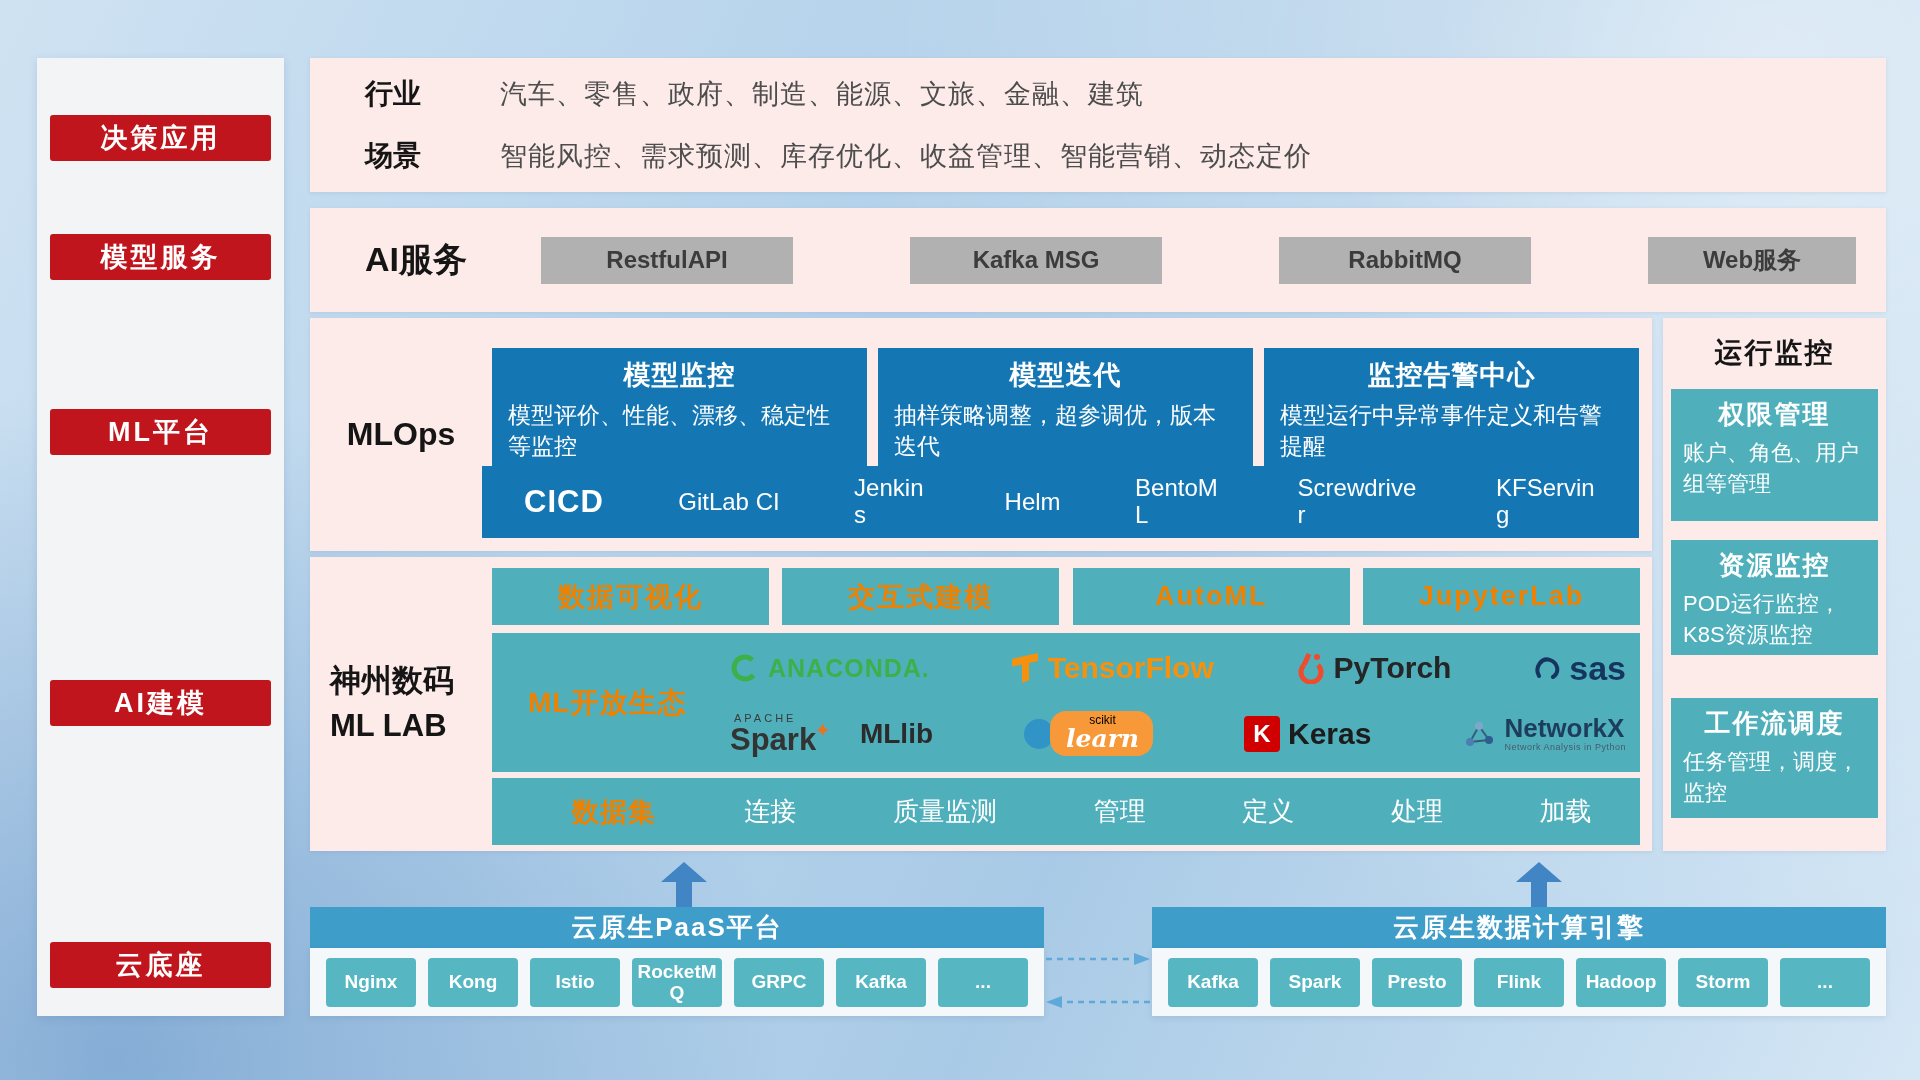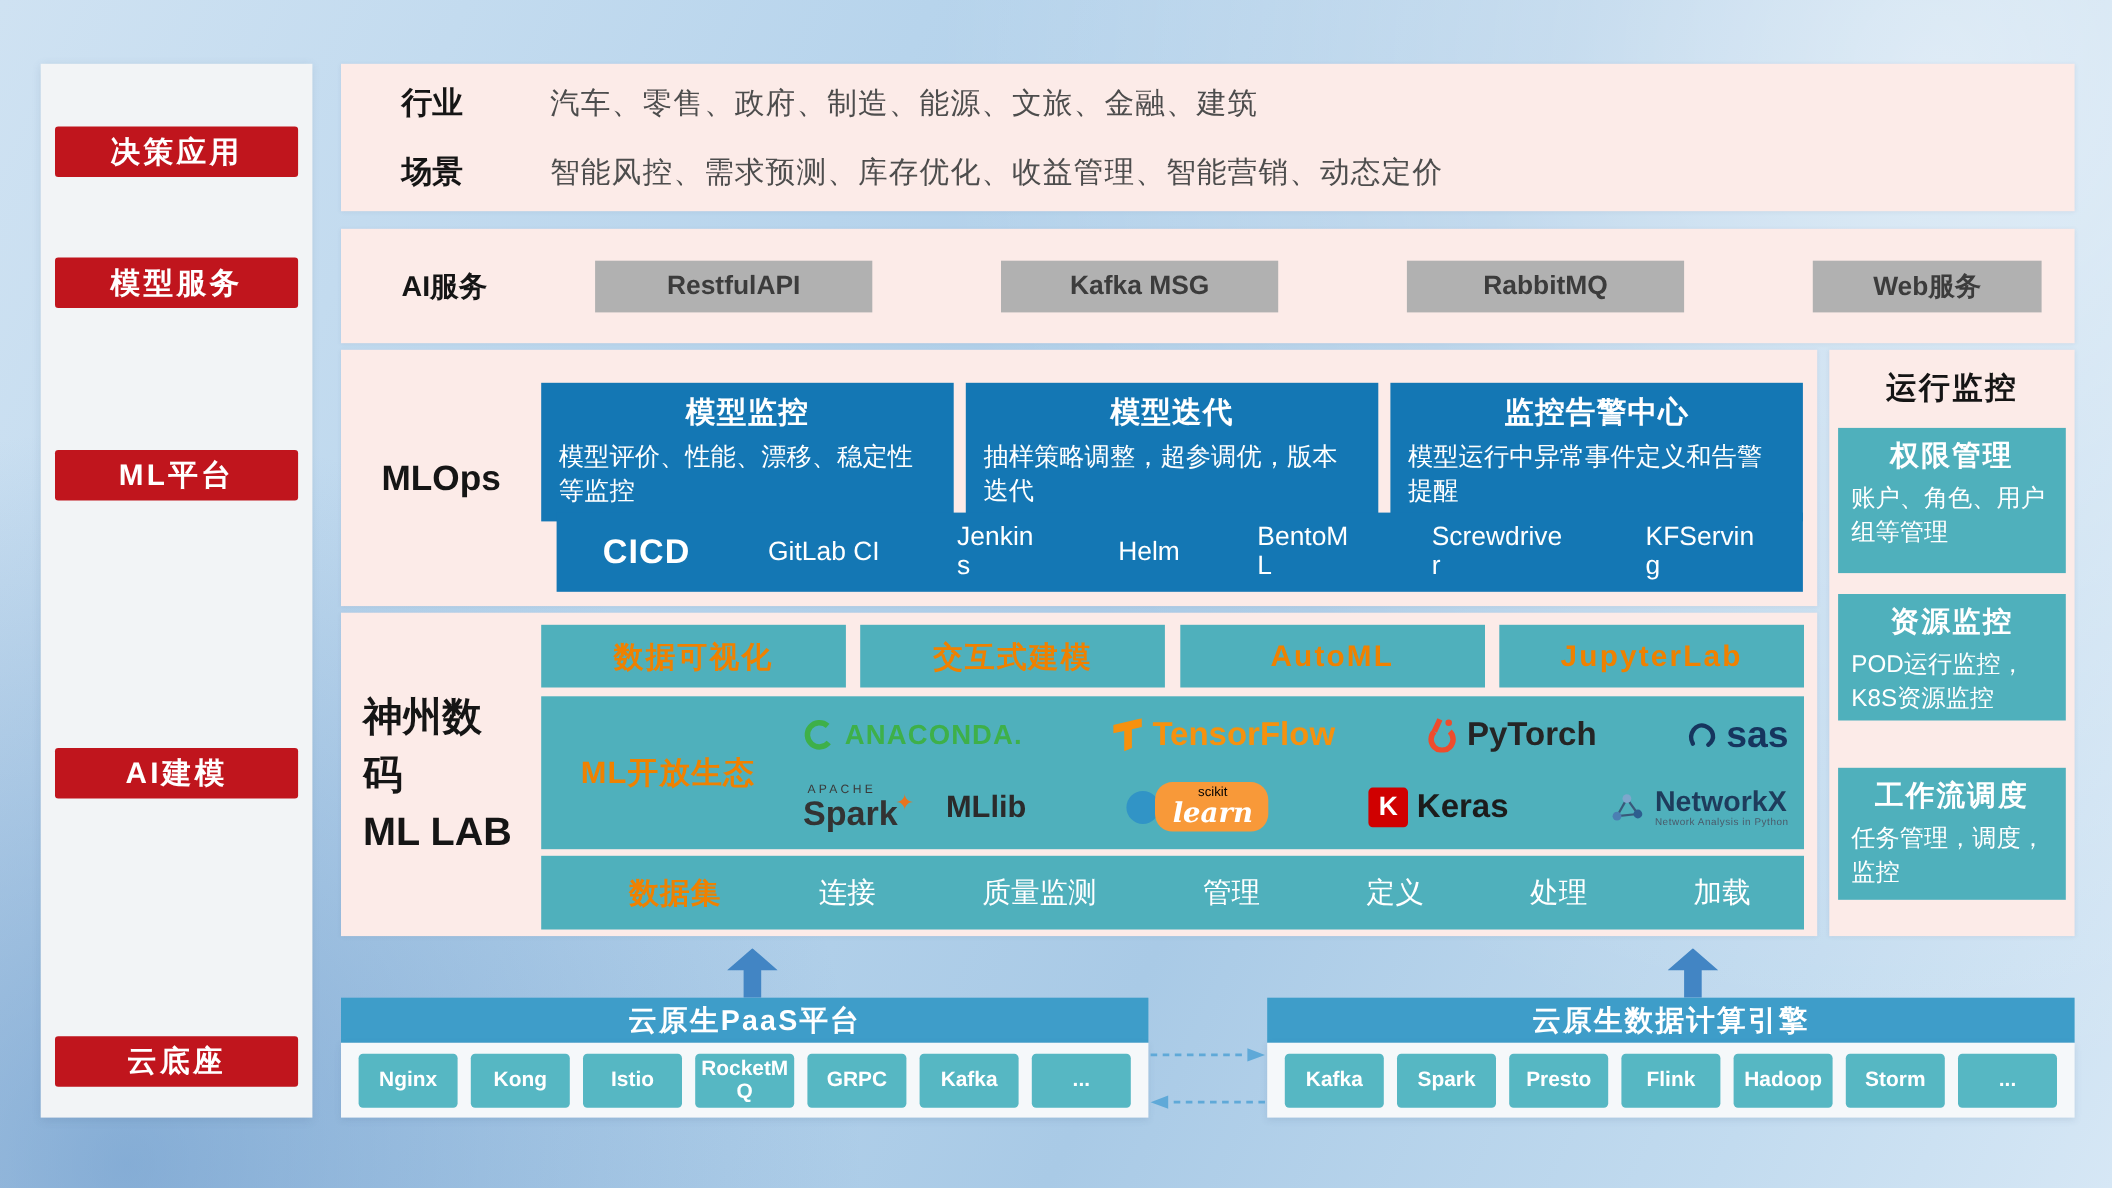--- a/index.html
+++ b/index.html
@@ -25,43 +25,43 @@
   .band { position:absolute; background:#fcebe8; box-shadow:0 1px 4px rgba(70,100,140,.12); }
 
   .band1 { left:310px; top:58px; width:1576px; height:134px; display:flex; flex-direction:column;
     justify-content:center; gap:24px; padding-left:55px; }
   .ind-row { display:flex; align-items:center; }
   .ind-label { width:135px; font-size:28px; font-weight:bold; color:#151515; }
   .ind-text { font-size:27px; color:#4d4d4d; letter-spacing:1px; }
 
   .band2 { left:310px; top:208px; width:1576px; height:104px; display:flex; align-items:center;
     padding:0 30px 0 55px; }
-  .band2-label { width:135px; font-size:26px; font-weight:bold; color:#151515; }
+  .band2-label { width:135px; font-size:34px; font-weight:bold; color:#151515; }
   .gray-row { flex:1; display:flex; justify-content:space-between; align-items:center;margin-left:41px; }
   .gray-btn { height:47px; background:#b1b1b1; color:#3c3c3c; font-size:24px; font-weight:bold;
     display:flex; align-items:center; justify-content:center; }
 
   .gutter { position:absolute; left:0; top:0; width:182px; height:100%; display:flex; align-items:center;
     justify-content:center; font-weight:bold; color:#151515; }
 
   
   .band3 { left:310px; top:318px; width:1342px; height:233px; }
   .mlops-cards { position:absolute; left:182px; top:30px; right:13px; height:126px; display:flex; gap:11px; }
   .blue-card { flex:1; background:#1477b4; color:#fff; padding:9px 16px; }
   .blue-card .t { text-align:center; font-size:27px; font-weight:bold; margin-bottom:7px; letter-spacing:1px; }
   .blue-card .d { font-size:23px; line-height:1.35; }
-  .cicd { position:absolute; left:196px; top:148px; right:13px; height:72px; background:#1477b4; color:#fff;
+  .cicd { position:absolute; left:172px; top:148px; right:13px; height:72px; background:#1477b4; color:#fff;
     display:flex; align-items:center; justify-content:space-between; padding:0 42px; }
   .cicd-label { font-size:31px; font-weight:bold; letter-spacing:1px; }
   .cicd-item { font-size:24px; line-height:1.12; word-break:break-all; }
 
   
   .band4 { left:310px; top:557px; width:1342px; height:294px; }
   .mllab-label { position:absolute; left:0; top:0; width:156px; height:100%; display:flex; flex-direction:column;
-    justify-content:center; padding-left:20px; font-size:36px; font-weight:bold; color:#151515; line-height:1.45; }
+    justify-content:center; padding-left:20px; font-size:31px; font-weight:bold; color:#151515; line-height:1.45; }
   .lab-btns { position:absolute; left:182px; top:11px; right:12px; display:flex; justify-content:space-between; }
   .teal-btn { width:277px; height:57px; background:#4fb0bc; color:#ef8100; font-size:27px; font-weight:bold;
     letter-spacing:2px; display:flex; align-items:center; justify-content:center; }
   .eco { position:absolute; left:182px; top:76px; right:12px; height:139px; background:#4fb0bc; }
   .eco-label { position:absolute; left:36px; top:0; height:100%; display:flex; align-items:center;
     font-size:28px; font-weight:bold; color:#ef8100; letter-spacing:1px; }
   .eco-logos { position:absolute; left:238px; right:14px; top:4px; bottom:4px; display:flex; flex-direction:column;
     justify-content:space-around; }
   .eco-row { display:flex; align-items:center; justify-content:space-between; }
   .logo { display:flex; align-items:center; gap:8px; }

